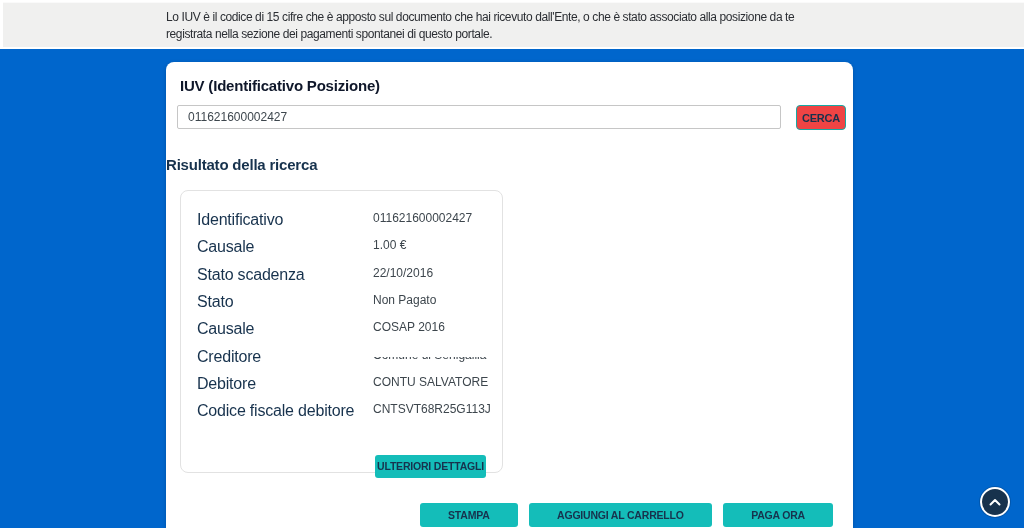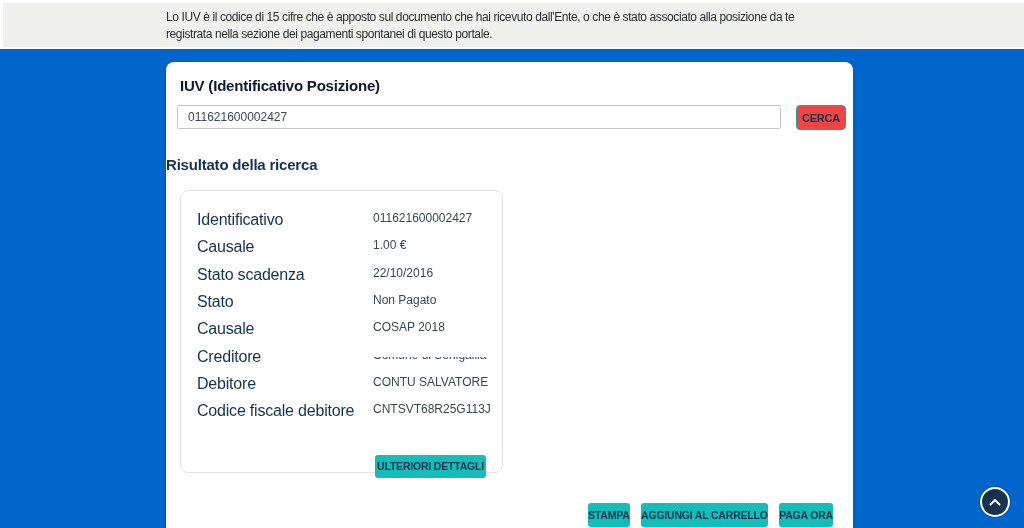--- a/index.html
+++ b/index.html
@@ -49,21 +49,21 @@
   .redacted { position:relative; display:inline-block; }
   .redacted::after { content:""; position:absolute; left:-1px; right:-1px; top:-3px;
                      height:12px; background:#ffffff; }
 
   .btn-details { position:absolute; right:16px; top:232px; width:111px; height:23px;
                  background:#14BDB9; border-radius:3px; font-size:10.5px; line-height:23px;margin-top:32px; }
 
   
   .actions { position:absolute; right:20px; bottom:1px; height:24px; white-space:nowrap; }
   .actions .btn { height:24px; background:#14BDB9; border-radius:3px; font-size:10.5px;
-                  line-height:24px; margin-left:7px; padding:0 0; vertical-align:top; }
+                  line-height:24px; margin-left:7px; padding:0 28px; vertical-align:top; }
 
   
   .scroll-top { position:absolute; left:980px; top:487px; width:30px; height:30px;
                 border-radius:50%; background:#17324D; border:2px solid #ffffff;
                 cursor:pointer; display:flex; align-items:center; justify-content:center;
                 box-shadow:0 0 0 1px rgba(0,0,0,0.15); }
 </style>
 </head>
 <body>
 
@@ -105,21 +105,21 @@
         <span class="row-value">22/10/2016</span>
       </div>
 
       <div class="row" style="top:102px">
         <span class="row-label">Stato</span>
         <span class="row-value">Non Pagato</span>
       </div>
 
       <div class="row" style="top:129px">
         <span class="row-label">Causale</span>
-        <span class="row-value">COSAP 2018</span>
+        <span class="row-value">COSAP 2016</span>
       </div>
 
       <div class="row" style="top:184px">
         <span class="row-label">Debitore</span>
         <span class="row-value">CONTU SALVATORE</span>
       </div>
 
       <div class="row" style="top:157px">
         <span class="row-label">Creditore</span>
         <span class="row-value"><span class="redacted">Comune di Senigallia</span></span>

